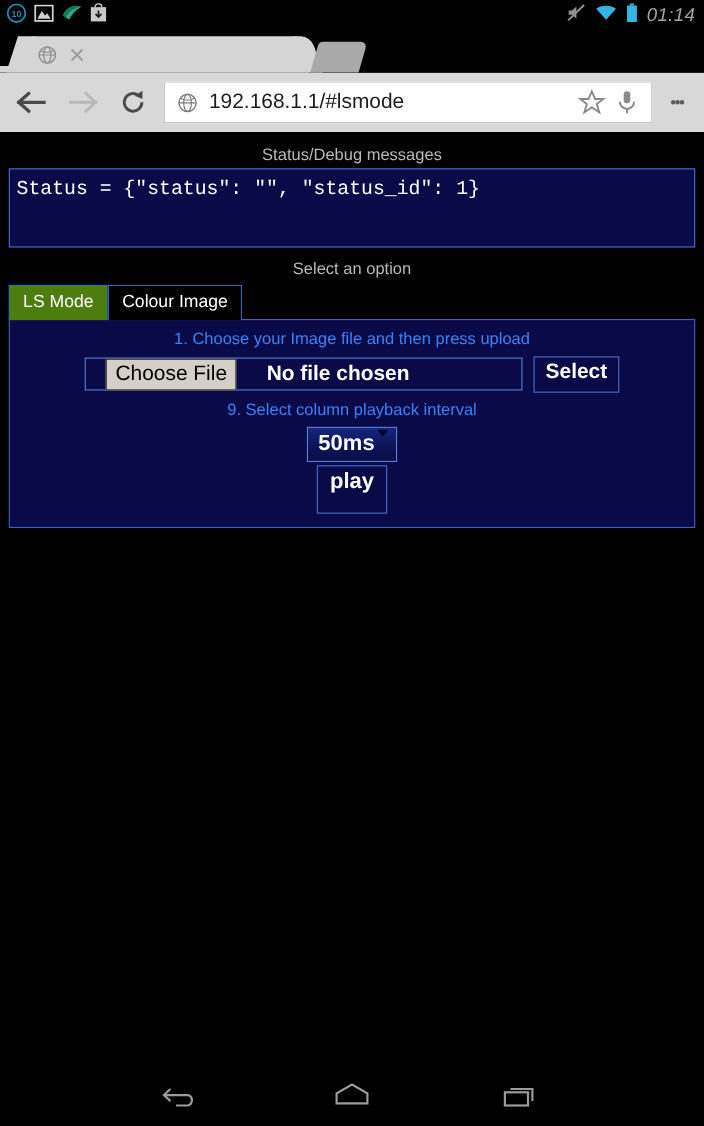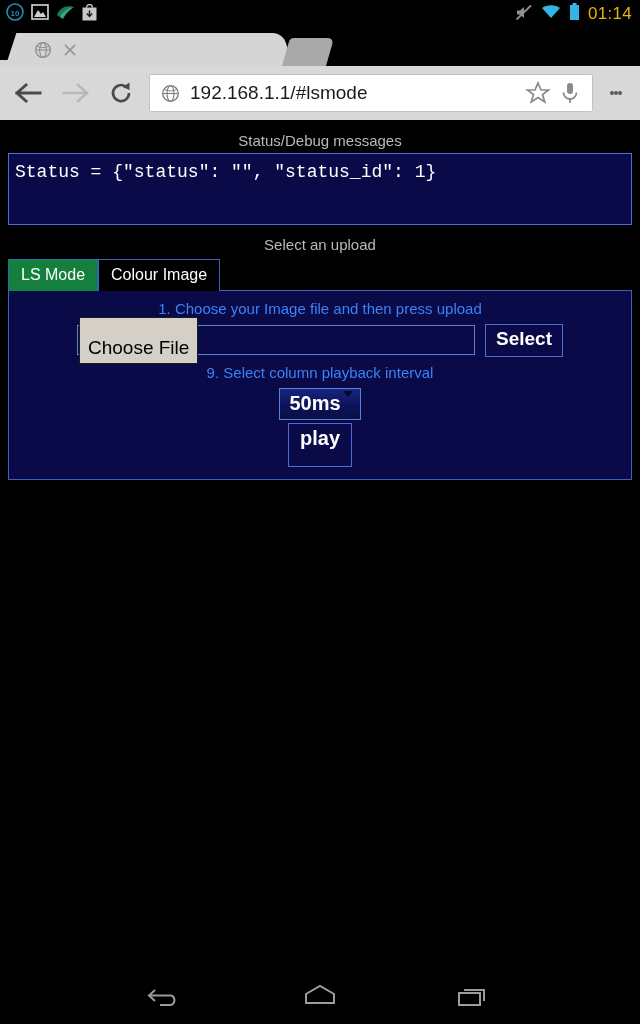--- a/index.html
+++ b/index.html
@@ -13,21 +13,21 @@
   
   .statusbar {
     height: 28px; width: 100%;
     background: #000;
     display: flex; align-items: center;
     padding: 0 6px;
     position: relative;
   }
   .sb-left { display: flex; align-items: center; gap: 7px; }
   .sb-right { position: absolute; right: 8px; display: flex; align-items: center; gap: 8px; }
-  .sb-time { color: #eab308; font-size: 17px; letter-spacing: .3px; }
+  .sb-time { color: #a3a3a3; font-size: 17px; letter-spacing: .3px; font-style: italic; }
 
   
   .tabstrip {
     height: 38px; width: 100%;
     background: #000;
     position: relative;
   }
   .tab {
     position: absolute; left: 22px; top: 5px;
     width: 255px; height: 33px;
@@ -130,21 +130,21 @@
   .tabs-row { display: flex; align-items: flex-end; }
   .mtab {
     font-size: 16px;
     padding: 5px 12px 6px;
     border: 1px solid #3f63b8;
     border-bottom: none;
     color: #ffffff;
     background: #000000;
     line-height: 1.25;
   }
-  .mtab.active { background: #15803d; border-color: #1f6fb5; }
+  .mtab.active { background: #4d7c0f; border-color: #1f6fb5; }
   .panel {
     border: 1px solid #3f63b8;
     background: #0a0a48;
     padding: 6px 8px 12px;
     margin-top: -1px;
   }
   .step {
     text-align: center; color: #3b82f6;
     font-size: 15px; padding: 3px 0 6px;
   }
@@ -155,23 +155,23 @@
   .file-input {
     width: 398px; height: 30px;
     background: #0a0a48;
     border: 1px solid #5a7fd8;
     display: flex; align-items: center;
   }
   .choose-btn {
     background: #d4d0c8;
     color: #000;
     font-size: 19px;
-    padding: 18px 8px 3px;
+    padding: 1px 8px 3px;
     border: 1px solid #1b1b1b;
-    margin: 1px;
+    margin: 18px;
     line-height: 1.25;
     white-space: nowrap;
   }
   .file-name {
     color: #ffffff; font-weight: bold;
     font-size: 19px; padding-left: 9px;
     white-space: nowrap;
   }
   .upload-btn {
     background: #0a0a48;
@@ -336,34 +336,35 @@
     <div class="dot"></div>
   </div>
 </div>
 
 <div class="page">
 
   <div class="hdr">Status/Debug messages</div>
 
   <div class="status-box">Status = {"status": "", "status_id": 1}</div>
 
-  <div class="select-hdr">Select an upload</div>
+  <div class="select-hdr">Select an option</div>
 
   <div class="tabs-row">
     <div class="mtab active">LS Mode</div>
     <div class="mtab">Colour Image</div>
   </div>
 
   <div class="panel">
 
     <div class="step">1. Choose your Image file and then press upload</div>
 
     <div class="file-row">
       <div class="file-input">
         <span class="choose-btn">Choose File</span>
+        <span class="file-name">No file chosen</span>
       </div>
       <div class="upload-btn">Select</div>
     </div>
 
     <div class="step">9. Select column playback interval</div>
 
     <div class="sel-row">
       <div class="interval-sel">
         <span>50ms</span>
         <span class="caret"></span>

